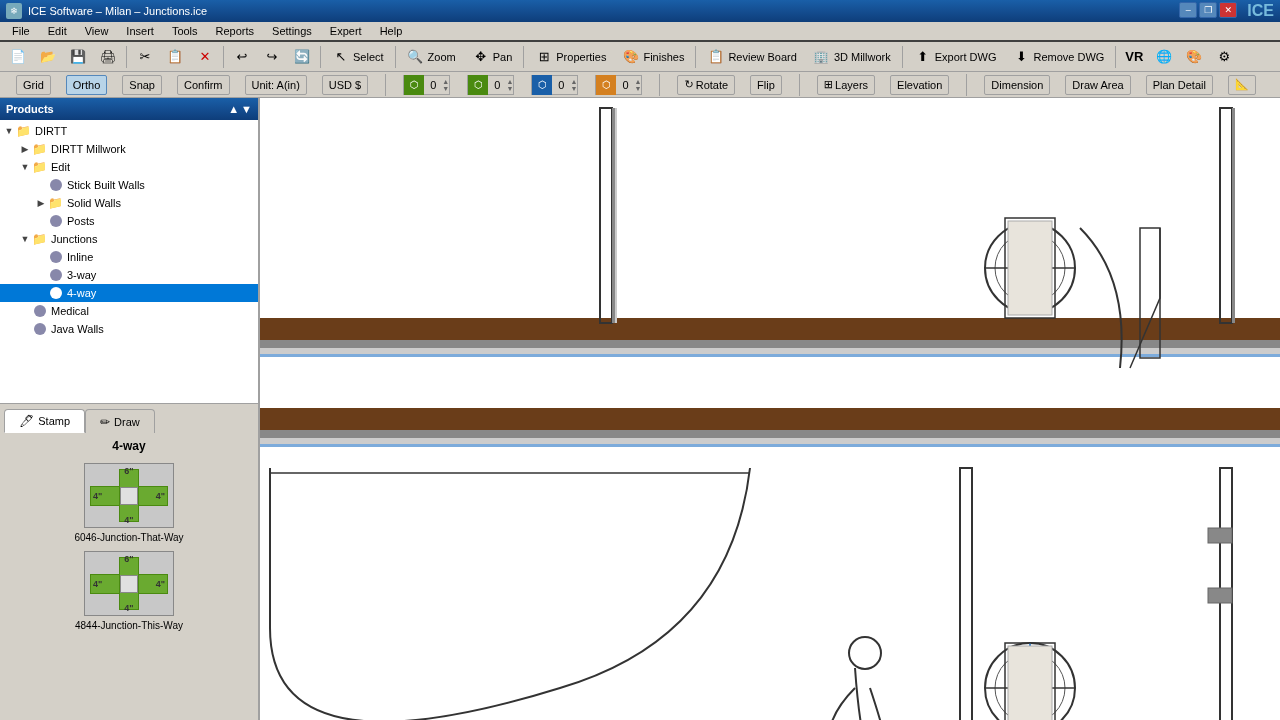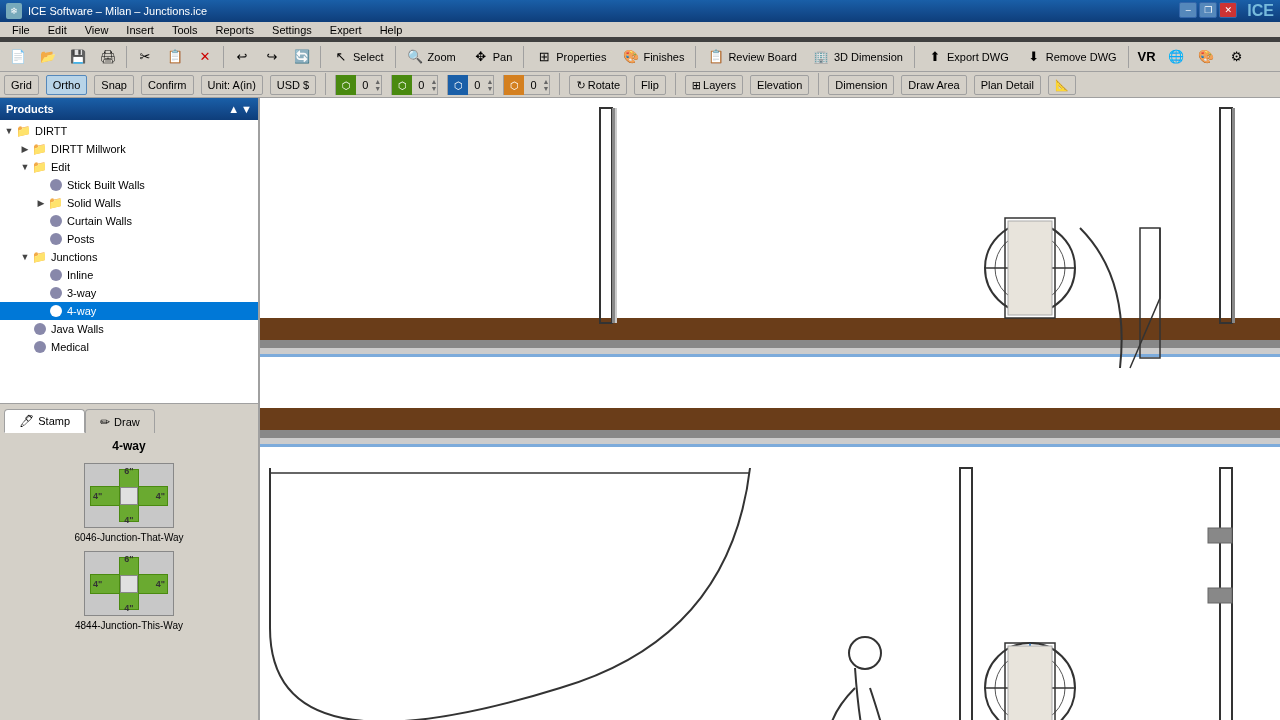--- a/index.html
+++ b/index.html
@@ -23,21 +23,21 @@
     #titlebar .win-btn.restore { background: #5588bb; }
     #titlebar .logo-corner { font-weight: bold; font-size: 16px; color: #7bd; }
 
     
     #menubar {
       height: 20px;
       background: #d4d0c8;
       display: flex; align-items: center;
       padding: 0 4px;
       gap: 2px;
-      border-bottom: 5px solid #404040;
+      border-bottom: 2px solid #404040;
     }
     .menu-item { padding: 2px 8px; font-size: 11px; cursor: pointer; }
 
     
     #toolbar1 {
       height: 30px;
       background: #d4d0c8;
       display: flex; align-items: center;
       padding: 2px 4px;
       gap: 2px;
@@ -54,23 +54,23 @@
       border-radius: 2px;
     }
     .tb-btn.labeled { padding: 0 6px; }
     .tb-sep { width: 1px; height: 22px; background: #a0a0a0; margin: 0 2px; }
     .tb-icon { width: 18px; height: 18px; display: flex; align-items: center; justify-content: center; font-size: 13px; }
 
     
     #toolbar2 {
       height: 26px;
       background: #d4d0c8;
-      display: flex; align-items: flex-end;
-      padding: 2px 4px;
-      gap: 7px;
+      display: flex; align-items: center;
+      padding: 2px 16px;
+      gap: 15px;
       border-bottom: 1px solid #a0a0a0;
     }
     .tb2-btn {
       height: 20px; min-width: 20px; padding: 0 6px;
       background: #d4d0c8;
       border: 1px solid #a0a0a0;
       cursor: pointer;
       display: flex; align-items: center; justify-content: center;
       font-size: 11px;
       border-radius: 2px;
@@ -309,21 +309,21 @@
   </div>
   <div class="tb-sep"></div>
 
   <div class="tb-btn labeled">
     <div class="tb-icon">📋</div>
     <span>Review Board</span>
   </div>
 
   <div class="tb-btn labeled">
     <div class="tb-icon">🏢</div>
-    <span>3D Dimension</span>
+    <span>3D Millwork</span>
   </div>
   <div class="tb-sep"></div>
 
   <div class="tb-btn labeled">
     <div class="tb-icon">⬆</div>
     <span>Export DWG</span>
   </div>
 
   <div class="tb-btn labeled">
     <div class="tb-icon">⬇</div>
@@ -474,29 +474,20 @@
       </div>
 
       <div class="tree-node">
         <div class="tree-indent"></div>
         <div class="tree-indent"></div>
         <div class="tree-expand">▶</div>
         <div class="tree-icon folder-icon">📁</div>
         <span class="tree-label">Solid Walls</span>
       </div>
 
-      <div class="tree-node">
-        <div class="tree-indent"></div>
-        <div class="tree-indent"></div>
-        <div class="tree-expand" style="color:transparent;">·</div>
-        <div class="tree-icon">
-            <div class="leaf-icon"></div>
-          </div>
-        <span class="tree-label">Curtain Walls</span>
-      </div>
 
       <div class="tree-node">
         <div class="tree-indent"></div>
         <div class="tree-indent"></div>
         <div class="tree-expand" style="color:transparent;">·</div>
         <div class="tree-icon">
             <div class="leaf-icon"></div>
           </div>
         <span class="tree-label">Posts</span>
       </div>
@@ -537,30 +528,30 @@
           </div>
         <span class="tree-label">4-way</span>
       </div>
 
       <div class="tree-node">
         <div class="tree-indent"></div>
         <div class="tree-expand" style="color:transparent;">·</div>
         <div class="tree-icon">
             <div class="leaf-icon"></div>
           </div>
-        <span class="tree-label">Java Walls</span>
+        <span class="tree-label">Medical</span>
       </div>
 
       <div class="tree-node">
         <div class="tree-indent"></div>
         <div class="tree-expand" style="color:transparent;">·</div>
         <div class="tree-icon">
             <div class="leaf-icon"></div>
           </div>
-        <span class="tree-label">Medical</span>
+        <span class="tree-label">Java Walls</span>
       </div>
     </div>
 
     <div id="bottom-tabs">
       <div class="btab active">
         <span class="btab-icon">🖊</span>
         <span>Stamp</span>
       </div>
       <div class="btab">
         <span class="btab-icon">✏</span>

